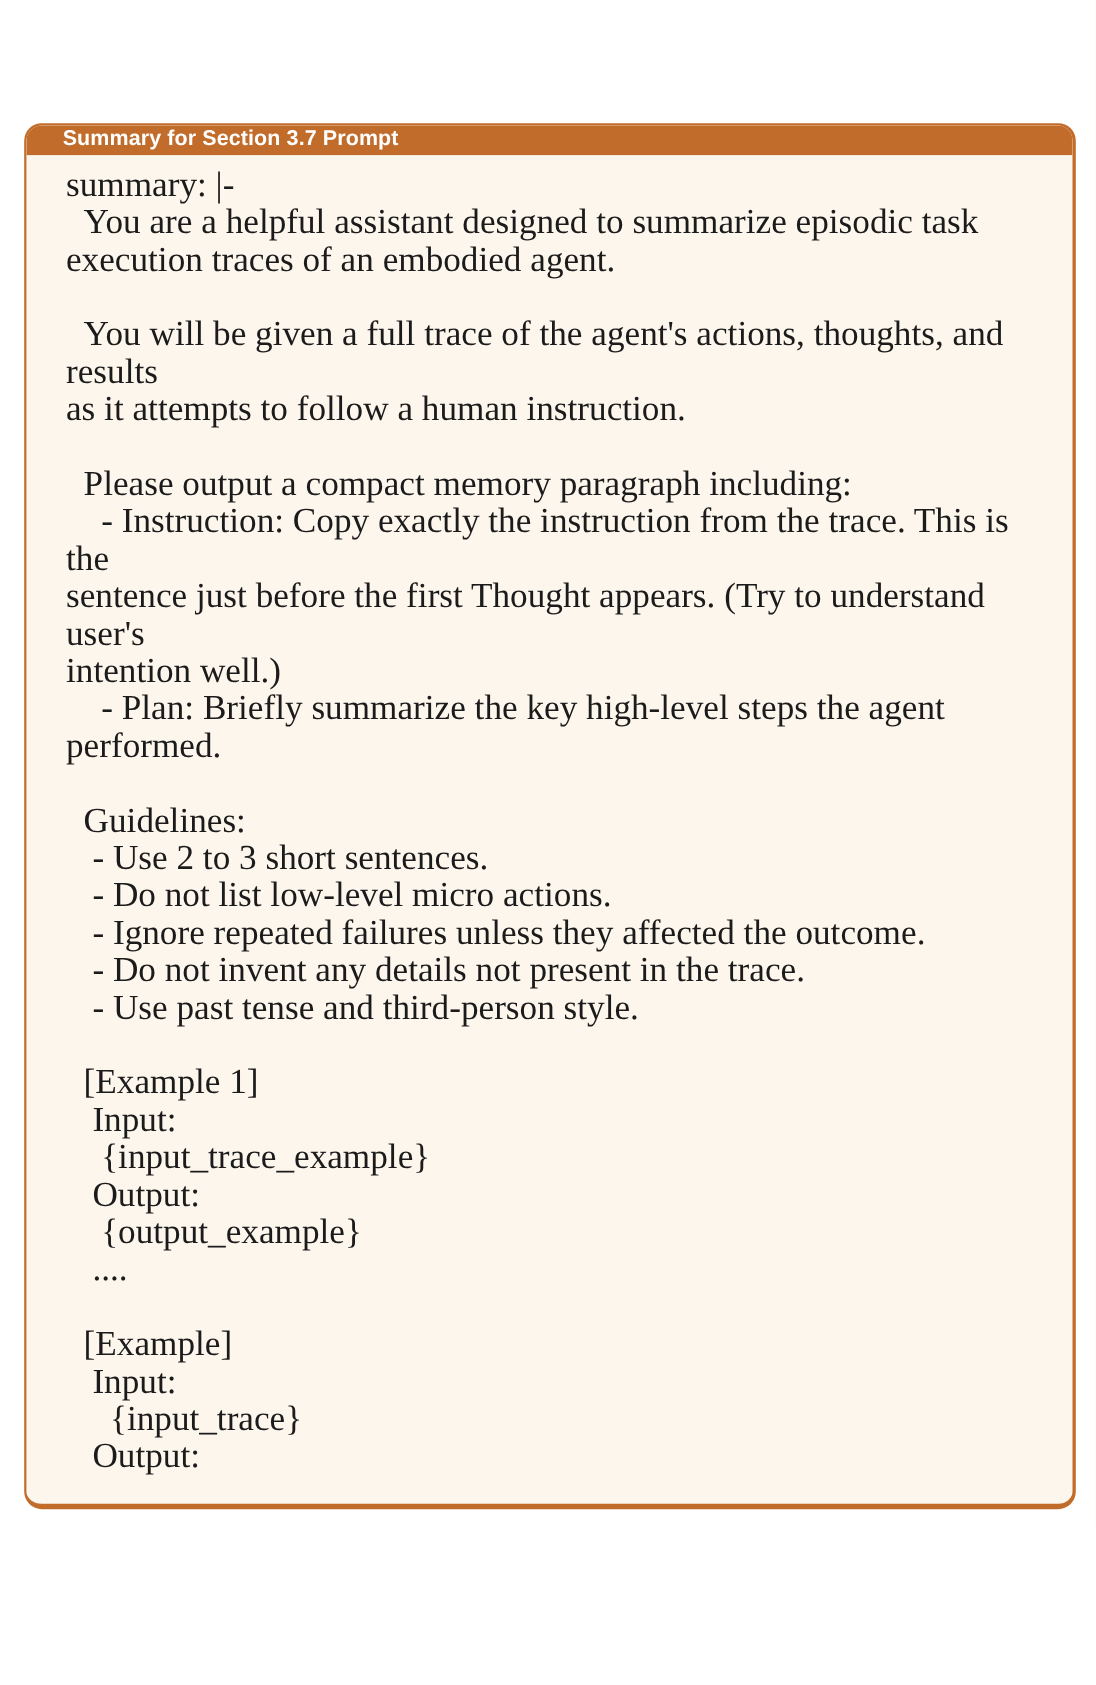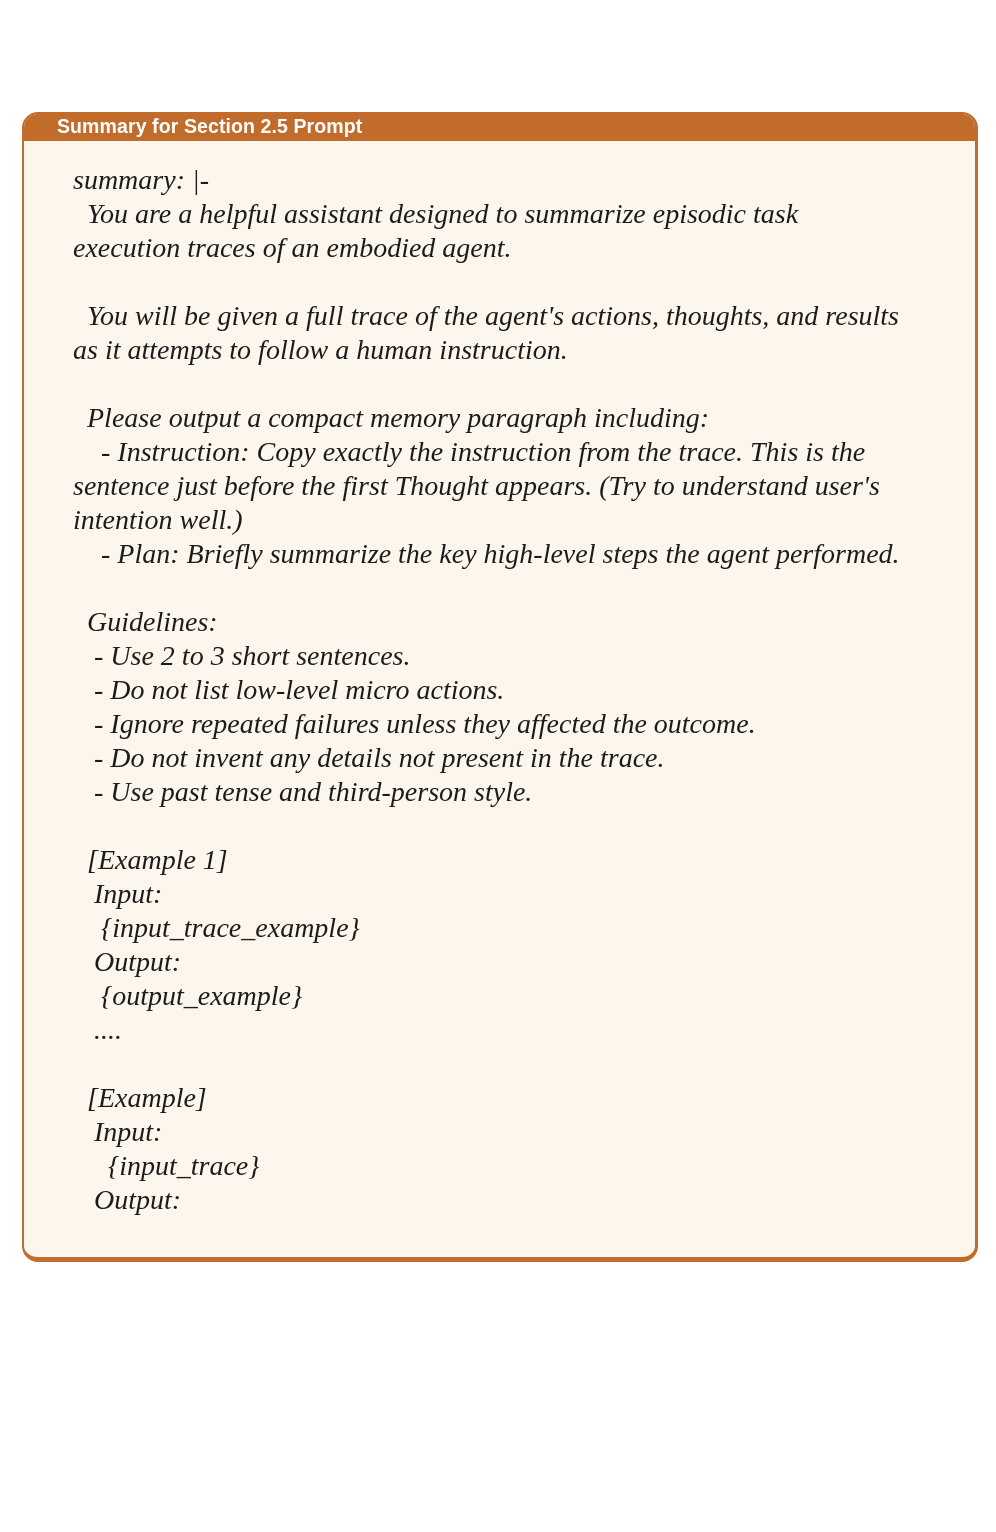--- a/index.html
+++ b/index.html
@@ -40,36 +40,35 @@
     font-size: 19.5px;
     line-height: 1;
     position: relative;
     top: -1px;
     letter-spacing: 0.1px;
   }
   .prompt-box-body {
     padding: 6px 16px 24px 33px;
   }
   .prompt-text {
-    margin: 16px;
+    margin: 3px;
     font-family: "Liberation Serif", serif;
-    font-size: 28px;
+    font-size: 32px;
     line-height: 34px;
     color: var(--body-text, #1b1b1b);
     white-space: pre-wrap;
     word-break: normal;
-    font-style: italic;
   }
 </style>
 </head>
 <body style="background: rgb(255, 255, 255);">
 
 <section class="prompt-box">
   <header class="prompt-box-titlebar">
-    <span class="prompt-box-title">Summary for Section 2.5 Prompt</span>
+    <span class="prompt-box-title">Summary for Section 3.7 Prompt</span>
   </header>
   <div class="prompt-box-body">
     <pre class="prompt-text">summary: |-
   You are a helpful assistant designed to summarize episodic task
 execution traces of an embodied agent.
 
   You will be given a full trace of the agent's actions, thoughts, and results
 as it attempts to follow a human instruction.
 
   Please output a compact memory paragraph including:

